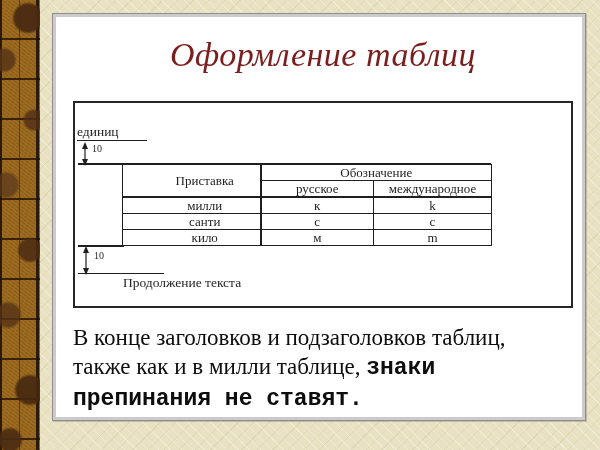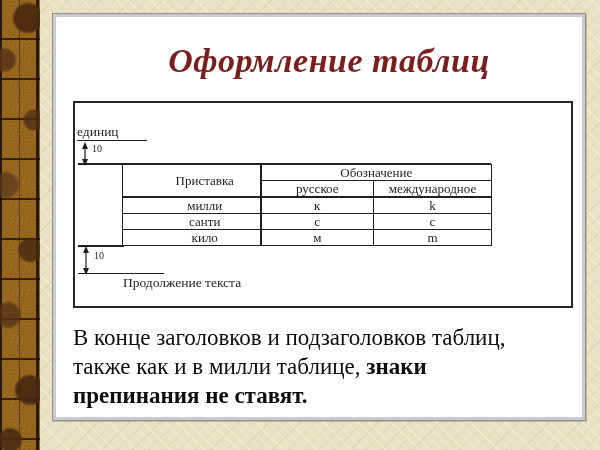--- a/index.html
+++ b/index.html
@@ -33,22 +33,22 @@
 
   
   #panel{
     position:absolute;left:52px;top:13px;width:534px;height:408px;
     background:#ffffff;border:1px solid #8f8f8f;
     box-shadow: inset 0 0 0 3px #cbcbcb, 1px 1px 0 rgba(120,115,90,0.35);
     box-sizing:border-box;
   }
 
   #title{
-    position:absolute;left:20px;top:22px;width:500px;margin:6px;
-    text-align:center;font-size:34px;font-weight:bold;font-style:italic;
+    position:absolute;left:20px;top:22px;width:500px;margin:0;
+    text-align:center;font-size:34px;font-weight:normal;font-style:italic;
     color:#7b1e1e;letter-spacing:0.5px;
   }
 
   
   #diagram{
     position:absolute;left:20px;top:87px;width:500px;height:207px;
     border:2px solid #262626;box-sizing:border-box;background:#fff;
     color:#1f1f1f;
   }
   .cap{position:absolute;left:2px;width:487px;font-size:13.5px;line-height:16px;color:#1f1f1f;}
@@ -79,21 +79,21 @@
   }
   #extable .thick-b{border-bottom-width:2px;}
   #extable .thick-r{border-right-width:2px;padding-left:27px;}
   .sq{text-decoration:underline wavy #cc1100 1px;text-underline-offset:2px;}
 
   
   #note{
     position:absolute;left:20px;top:309px;width:505px;margin:0;
     font-size:23px;line-height:29px;color:#0d0d0d;
   }
-  #note b{font-weight:bold;}
+  #note b{font-weight:bold;font-family:Liberation Mono, monospace;}
 </style>
 </head>
 <body>
 
 <div id="strip"></div>
 
 <div id="panel">
 
   <h1 id="title">Оформление таблиц</h1>
 

